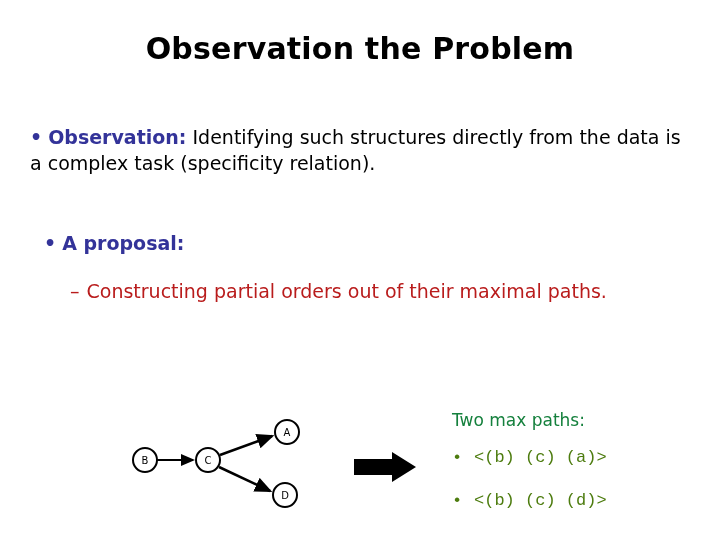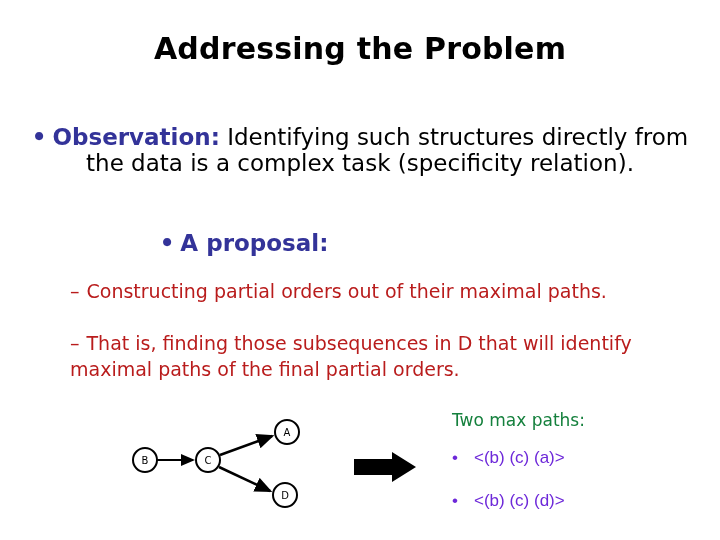--- a/index.html
+++ b/index.html
@@ -33,25 +33,24 @@
     letter-spacing: 0.2px;
     color: #000000;
     line-height: 38px;
     white-space: nowrap;
   }
 
   
   .bullet-l1 {
     position: absolute;
     left: 30px;
-    font-size: 23px;
+    font-size: 19px;
     line-height: 26px;
     color: #000000;
     font-family: "DejaVu Sans", sans-serif;
-    text-align: center;
   }
   .bullet-l1 .dot {
     color: #333399;
     font-weight: bold;
     margin-right: 6px;
   }
   .lead {
     color: #333399;
     font-weight: bold;
   }
@@ -110,54 +109,51 @@
     left: 452px;
     top: 410px;
     font-family: "DejaVu Sans", sans-serif;
     font-size: 17px;
     color: #15803d;
     white-space: nowrap;
   }
   .path-item {
     position: absolute;
     left: 452px;
-    font-family: Liberation Sans, sans-serif;
+    font-family: Liberation Mono, monospace;
     font-size: 17px;
-    color: #6d28d9;
+    color: #4d7c0f;
     white-space: nowrap;
   }
   .path-item .pdot {
     display: inline-block;
     width: 22px;
   }
   .path-1 { top: 448px; }
   .path-2 { top: 484px; margin-top: 7px; }
 </style>
 </head>
 <body>
 
 <div class="slide">
 
-  <div class="slide-title">Addressing the Problem</div>
+  <div class="slide-title">Observation the Problem</div>
 
   <div class="bullet-l1 observation-block">
     <span class="dot">•</span><span class="lead">Observation:</span><span> Identifying such structures directly from the data is a complex task (specificity relation).</span>
   </div>
 
   <div class="bullet-l1 proposal-block">
     <span class="dot">•</span><span class="lead">A proposal:</span><span></span>
   </div>
 
   <div class="bullet-l2 sub-1">
     <span class="dash">–</span><span>Constructing partial orders out of their maximal paths.</span>
   </div>
 
-  <div class="bullet-l2 sub-2">
-    <span class="dash">–</span><span>That is, finding those subsequences in D that will identify maximal paths of the final partial orders.</span>
-  </div>
 
   <div class="graph">
     <svg width="220" height="120" viewBox="0 0 220 120">
       <defs>
         <marker id="ah" markerWidth="7" markerHeight="7" refX="6" refY="3" orient="auto" markerUnits="strokeWidth">
           <path d="M0,0 L7,3 L0,6 z" fill="#000000"></path>
         </marker>
       </defs>
 
       <line x1="37" y1="55" x2="73" y2="55" stroke="#000000" stroke-width="2" marker-end="url(#ah)"></line>

